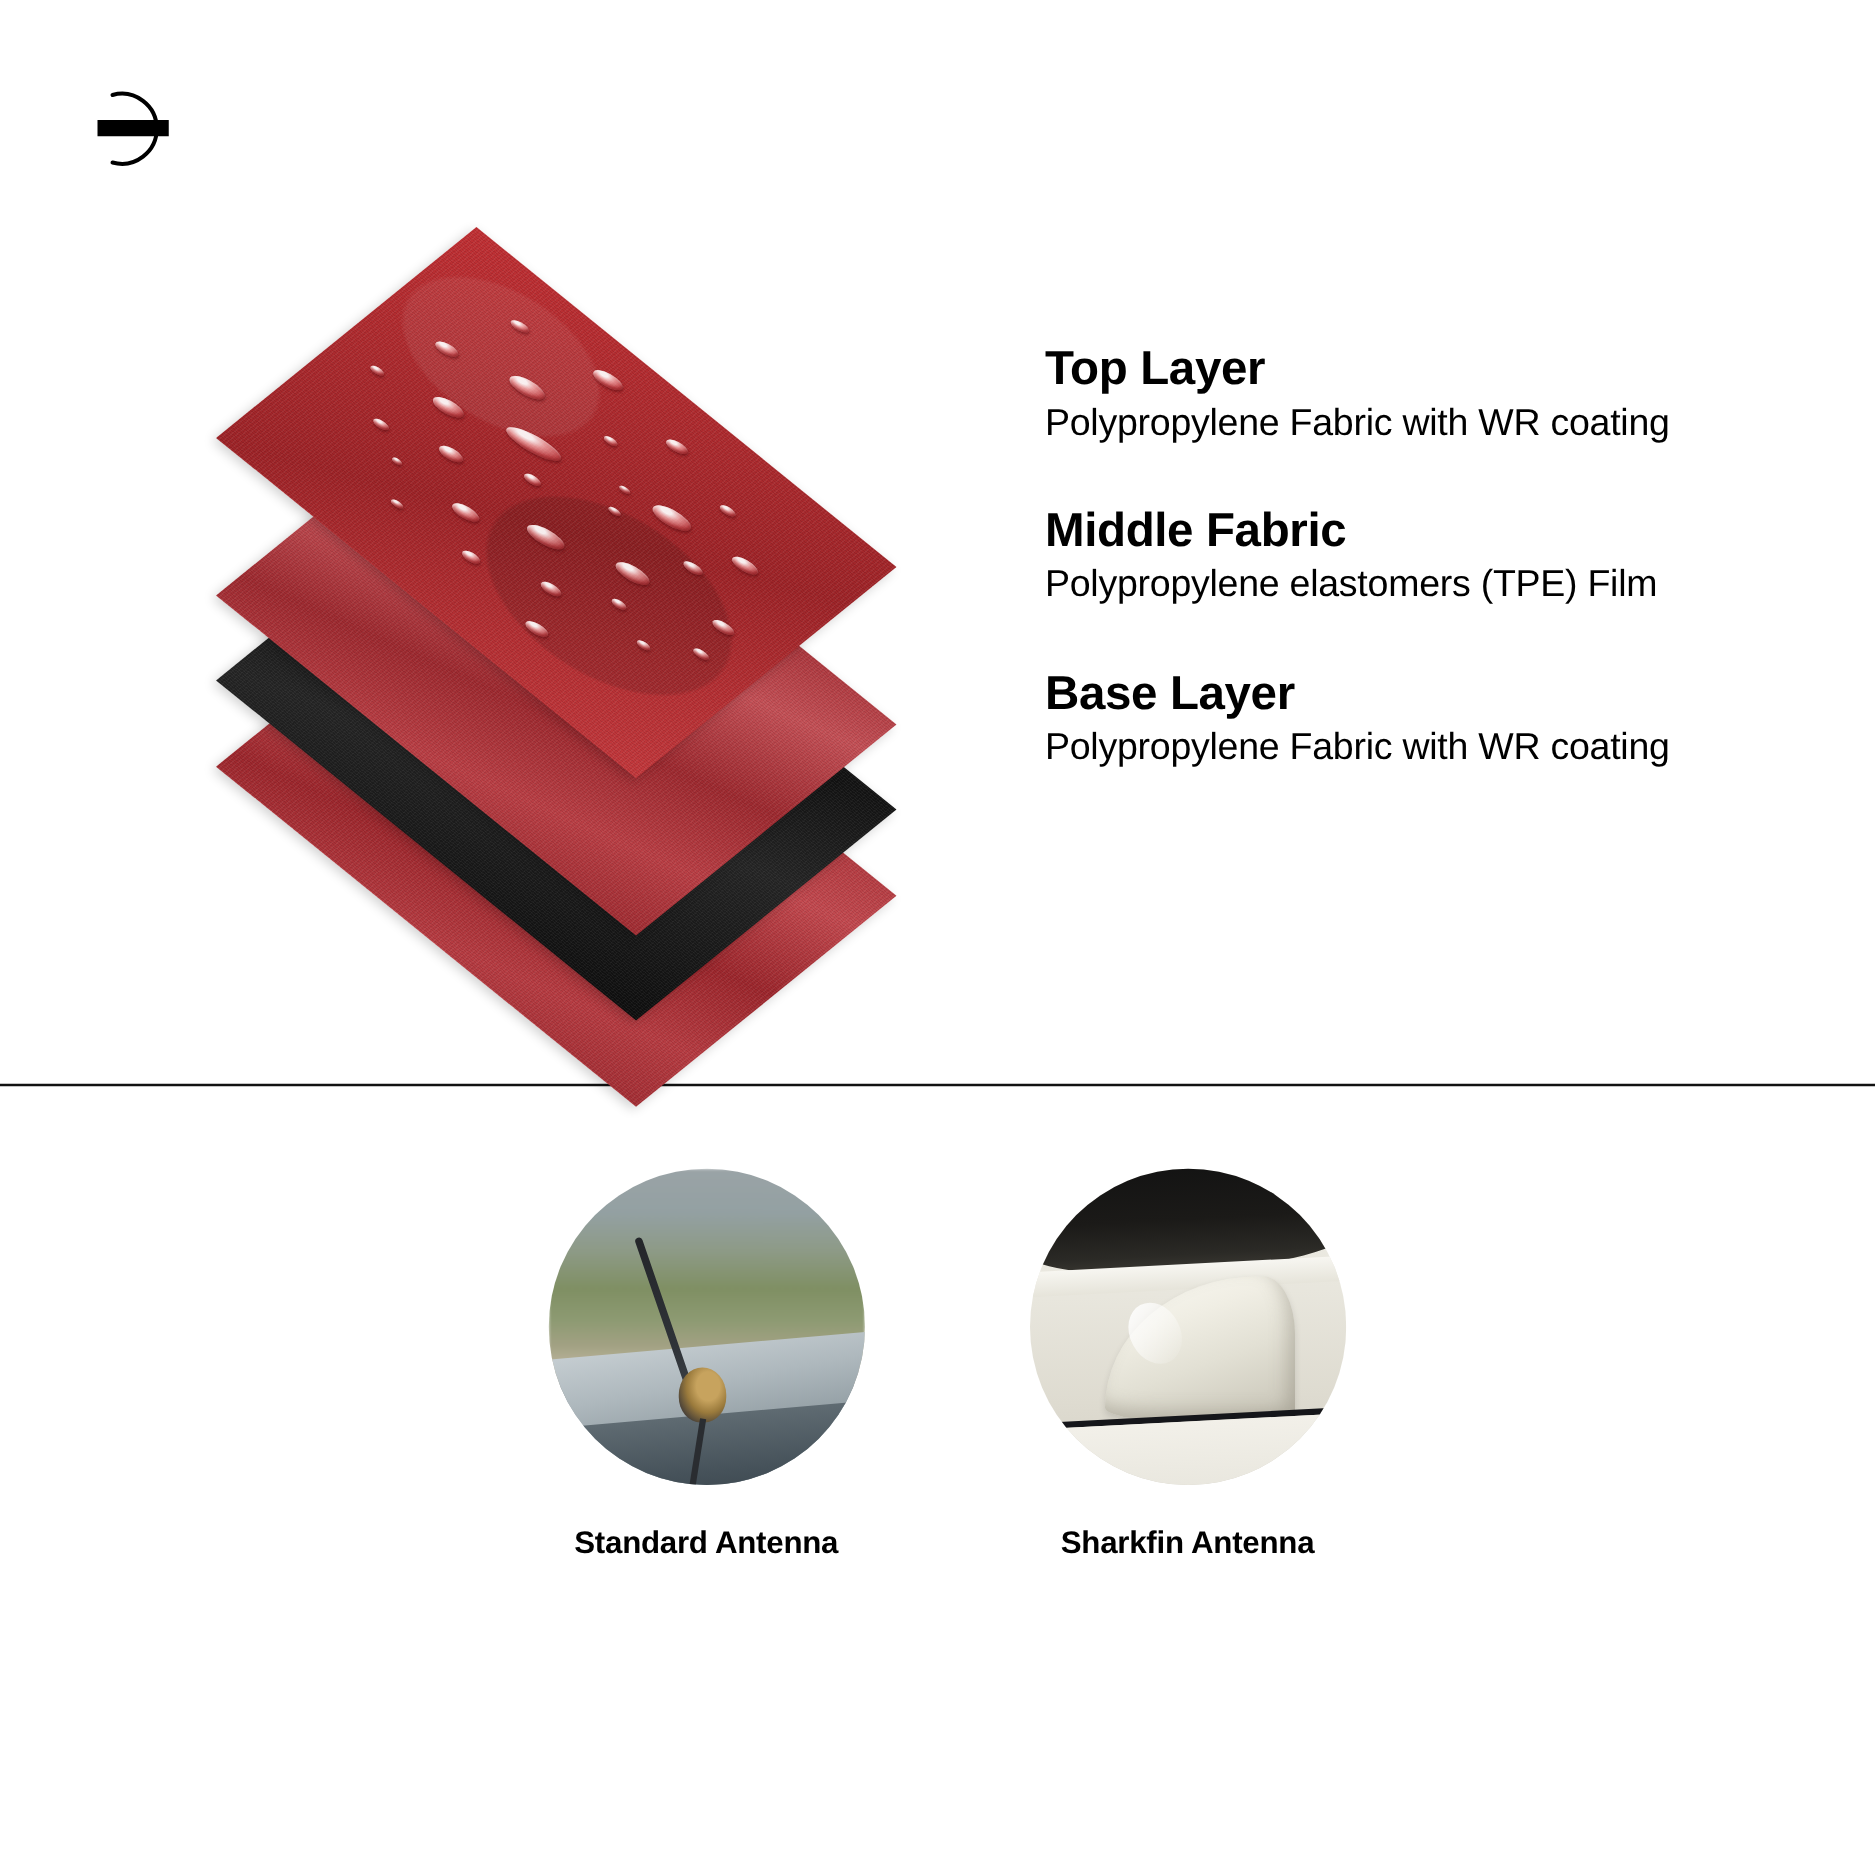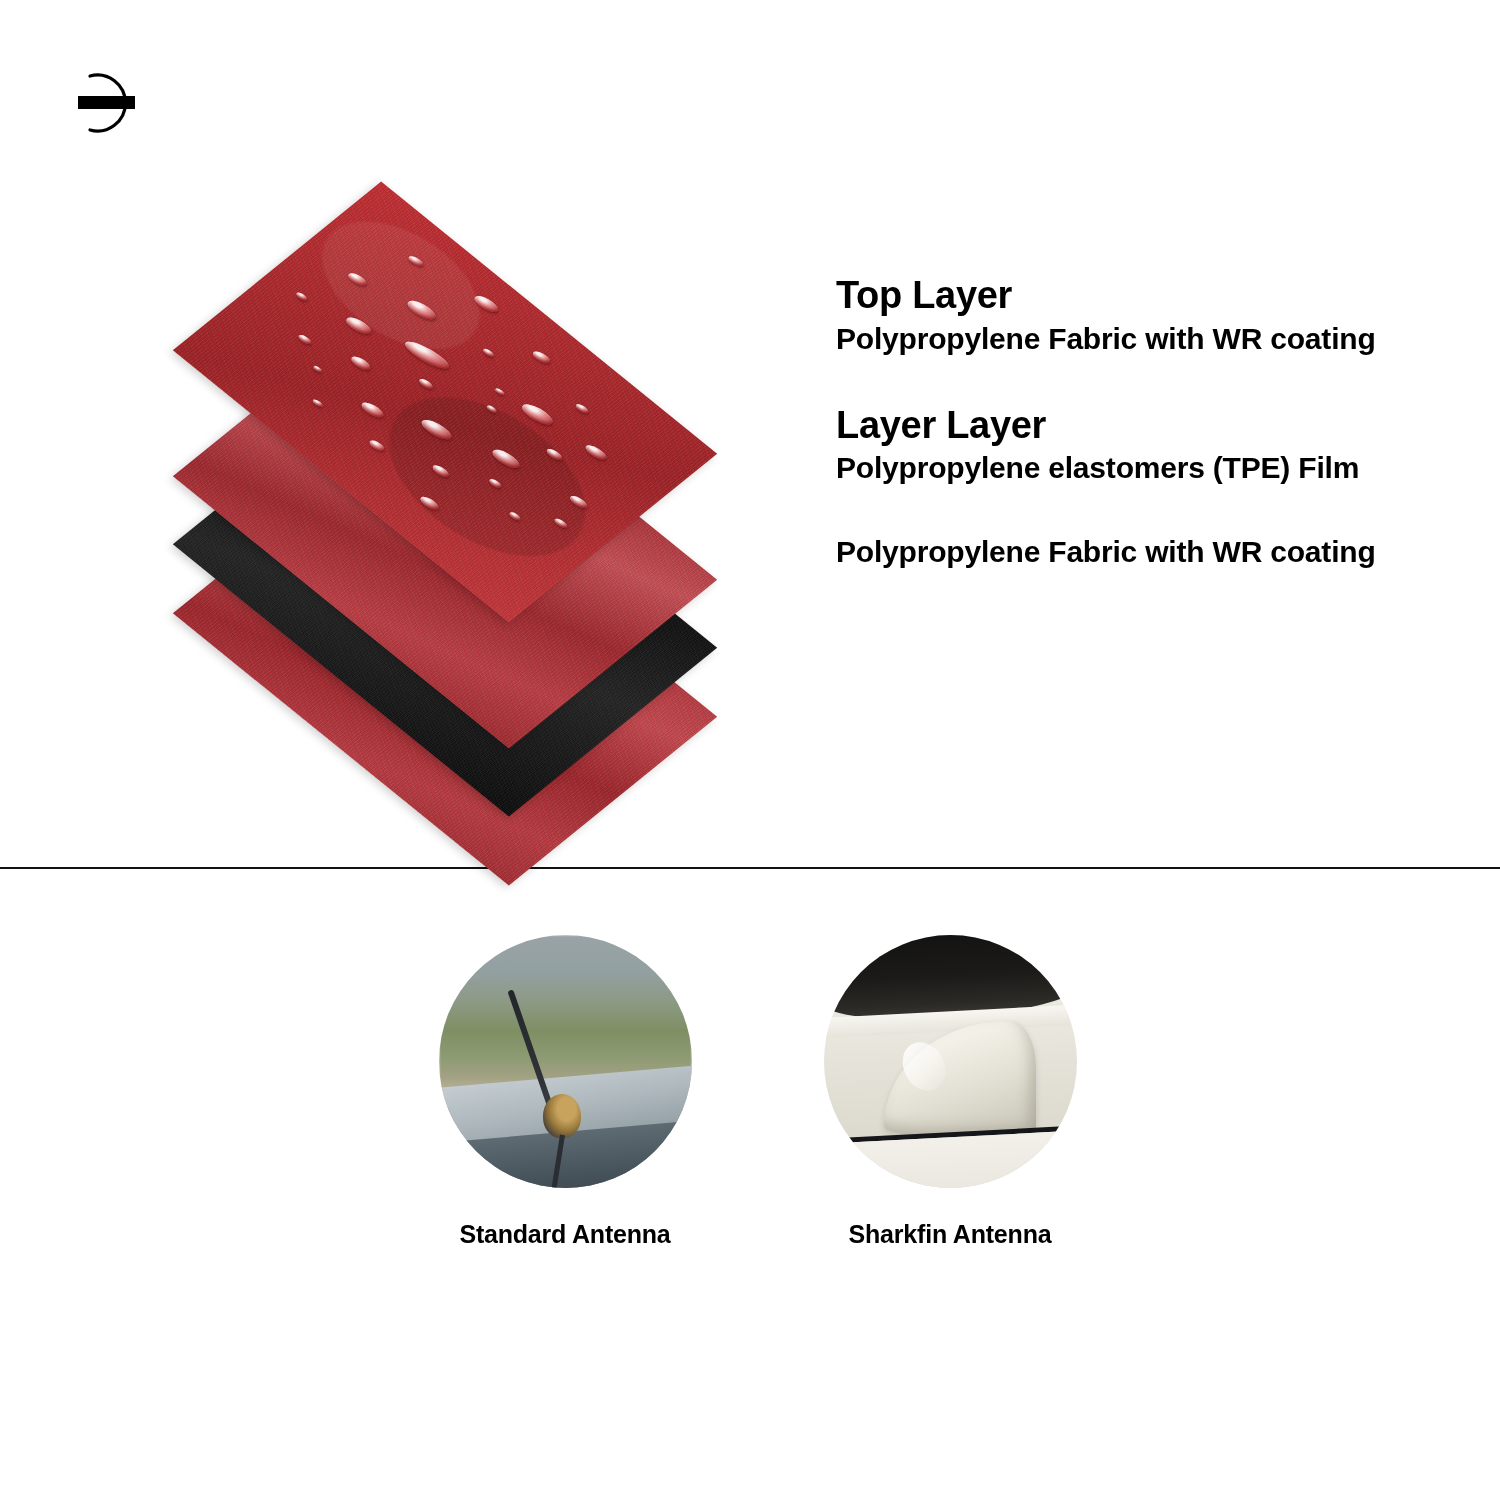--- a/index.html
+++ b/index.html
@@ -92,21 +92,21 @@
   #layer-labels{
     position:absolute;left:836px;top:274px;width:640px;
   }
   .layer-block{ margin-bottom:48px; }
   .layer-block:last-child{ margin-bottom:0; }
   .layer-title{
     font-size:38px;font-weight:bold;line-height:1.12;
     letter-spacing:-.3px;margin:0 0 4px 0;
   }
   .layer-desc{
-    font-size:30px;font-weight:bold;line-height:1.18;
+    font-size:30px;font-weight:normal;line-height:1.18;
     letter-spacing:-.2px;margin:0;
   }
 
   
   #section-divider{
     position:absolute;left:0;top:867px;width:1500px;height:2px;
     background:#111;
   }
 
   
@@ -280,25 +280,26 @@
   </div>
 
   <div id="layer-labels">
 
     <div class="layer-block">
       <p class="layer-title">Top Layer</p>
       <p class="layer-desc">Polypropylene Fabric with WR coating</p>
     </div>
 
     <div class="layer-block">
-      <p class="layer-title">Layer Layer</p>
+      <p class="layer-title">Middle Fabric</p>
       <p class="layer-desc">Polypropylene elastomers (TPE) Film</p>
     </div>
 
     <div class="layer-block">
+      <p class="layer-title">Base Layer</p>
       <p class="layer-desc">Polypropylene Fabric with WR coating</p>
     </div>
 
   </div>
 </section>
 
 <div id="section-divider"></div>
 
 <section id="antenna-panel">
 

